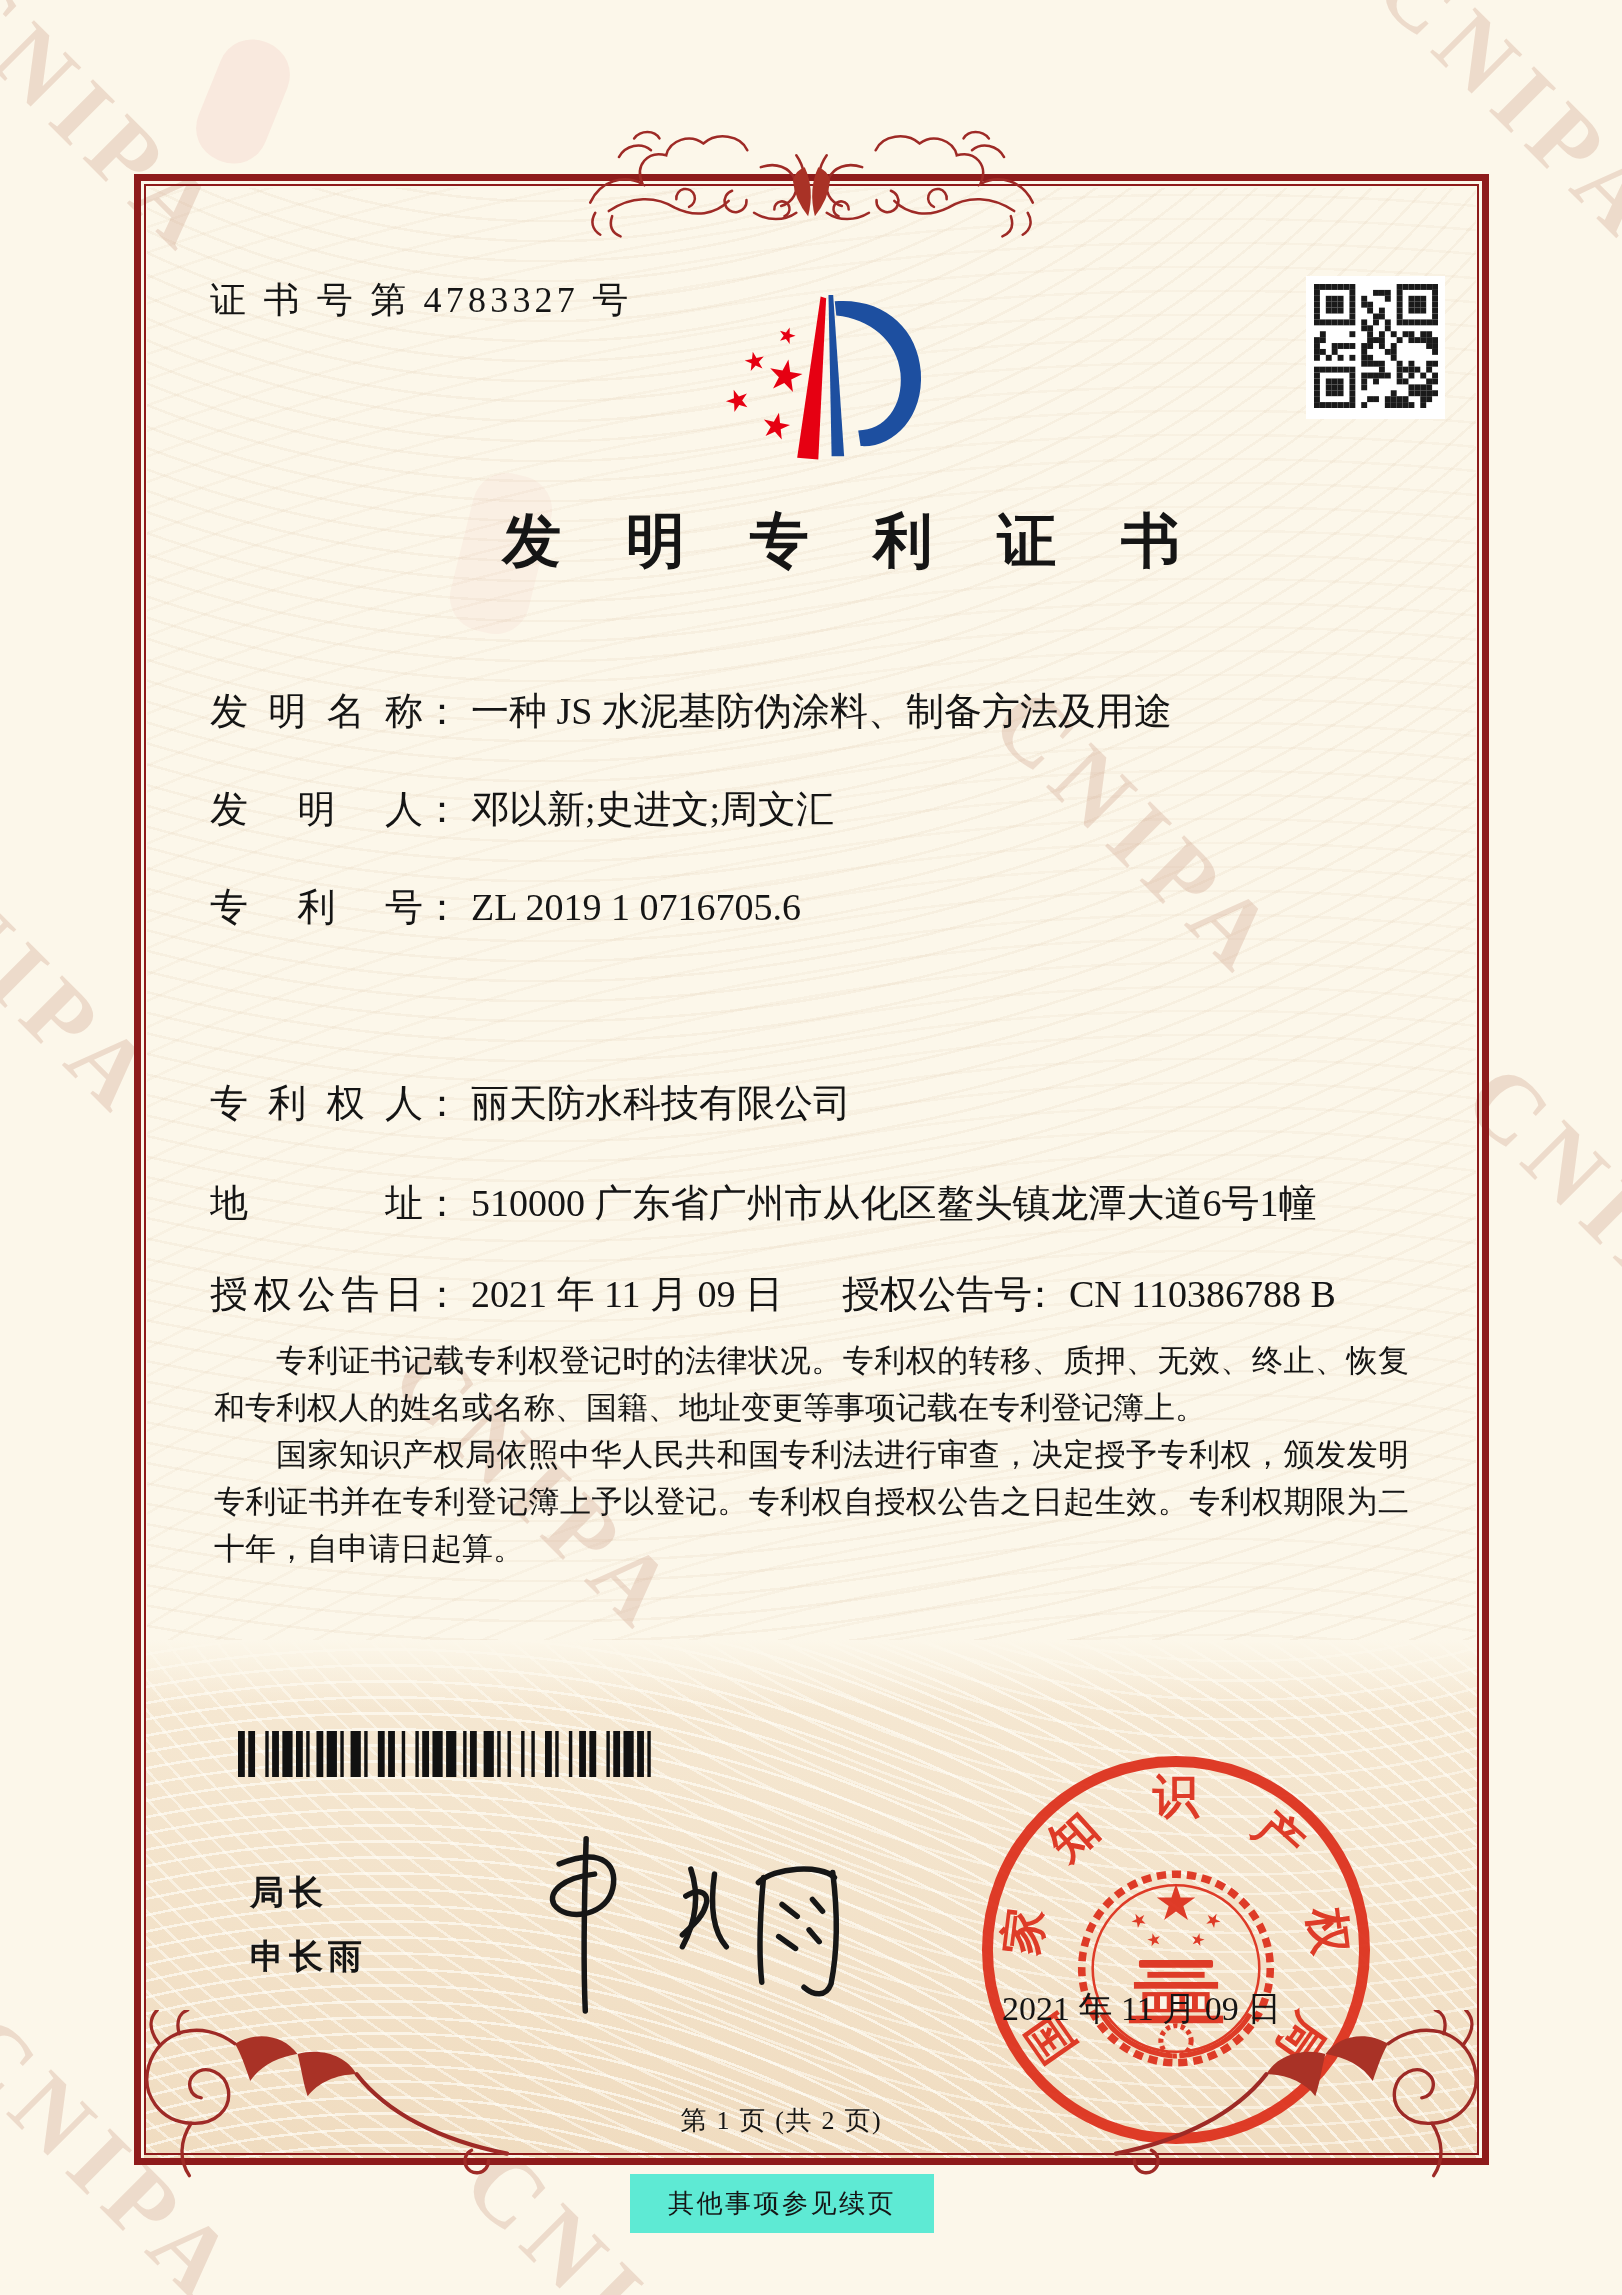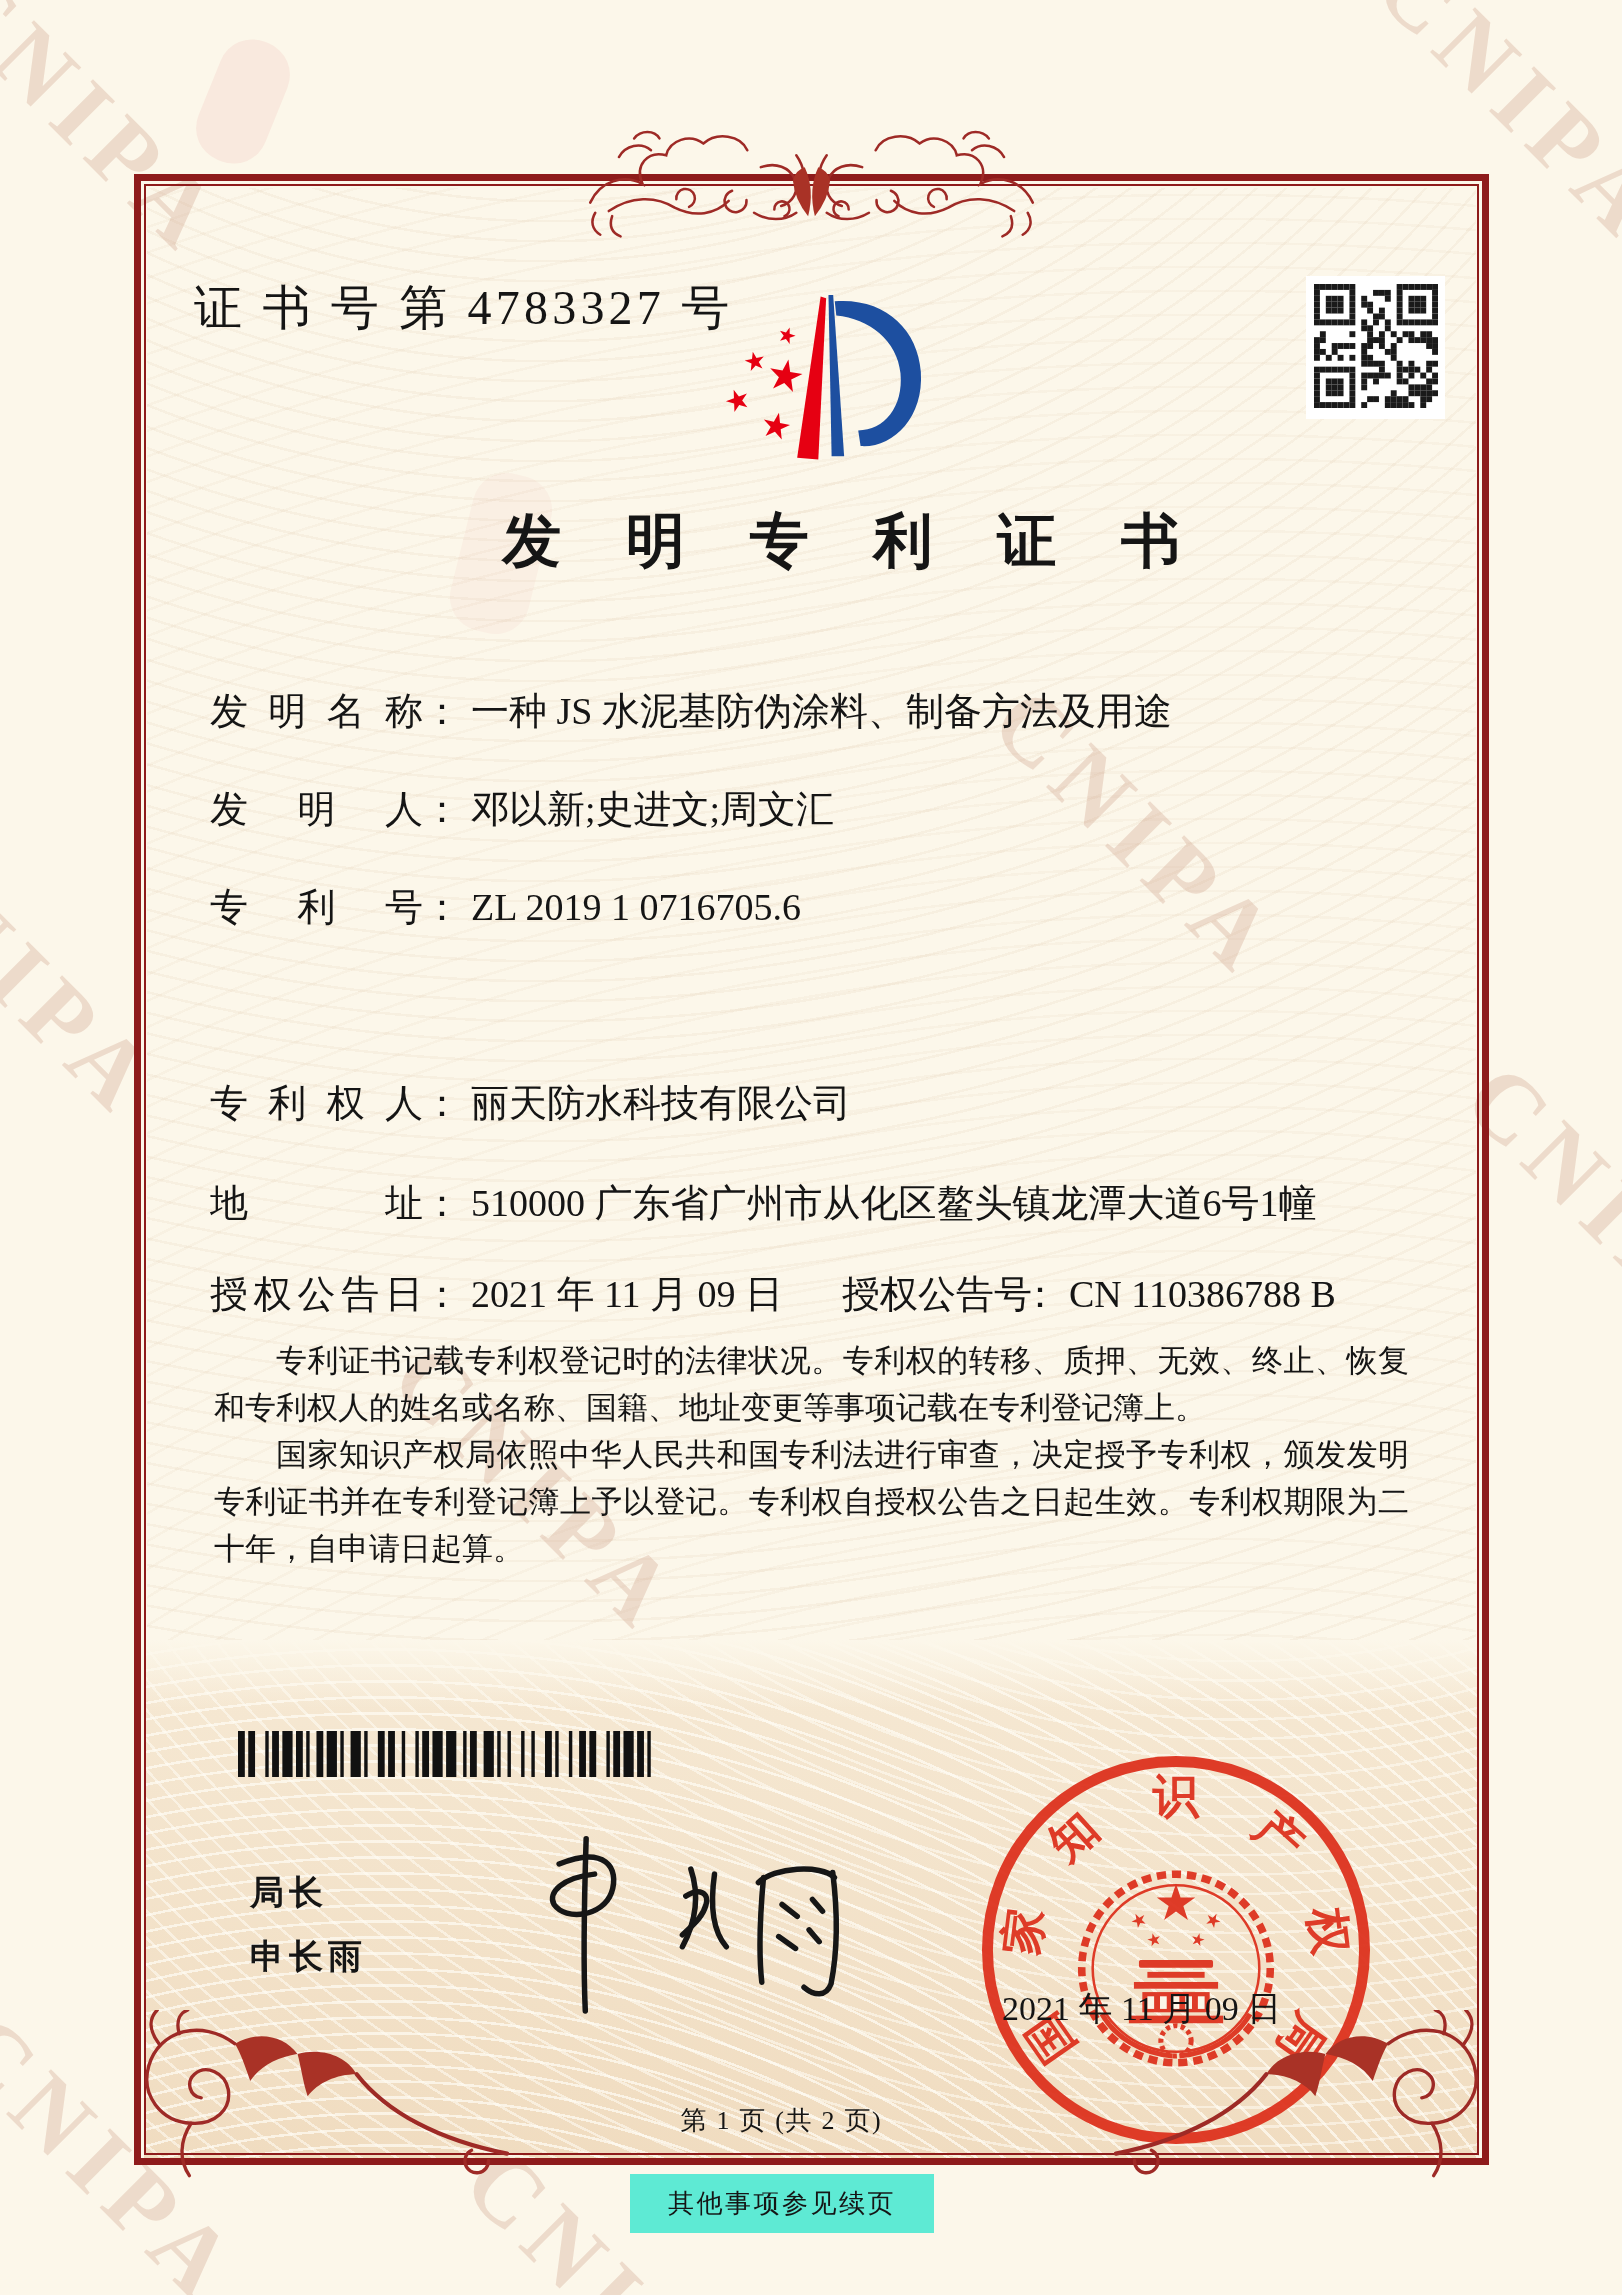--- a/index.html
+++ b/index.html
@@ -40,21 +40,21 @@
       repeating-radial-gradient(circle at 82% -160%, rgba(255,252,244,.55) 0 2.5px, transparent 2.5px 19.4px),
       linear-gradient(#f6e9d4,#f0dcc0);
   }
   .band::before{
     content:"";position:absolute;left:0;right:0;top:0;height:68px;
     background:linear-gradient(#fcf7ea,rgba(252,247,234,0));
   }
   
   .orn{position:absolute;z-index:6;pointer-events:none;}
   
-  .cert-no{position:absolute;left:194px;top:276px;z-index:4;font-size:48px;letter-spacing:4.2px;}
+  .cert-no{position:absolute;left:210px;top:276px;z-index:4;font-size:36px;letter-spacing:4.2px;}
   .logo{position:absolute;left:714px;top:270px;z-index:4;}
   .qr{position:absolute;left:1306px;top:276px;z-index:4;background:#fff;padding:7.6px;}
   .title{
     position:absolute;left:0;top:502px;width:100%;z-index:4;text-align:center;
     font-size:59px;font-weight:bold;letter-spacing:25px;margin-left:42px;
   }
   .row{position:absolute;left:210px;width:1234px;z-index:4;font-size:38px;white-space:nowrap;}
   .flabel{display:inline-block;width:213px;text-align:justify;text-align-last:justify;vertical-align:bottom;}
   .flabel.narrow{width:179px;font-family:Liberation Serif, serif;}
   .colon{display:inline-block;margin-right:10px;}

